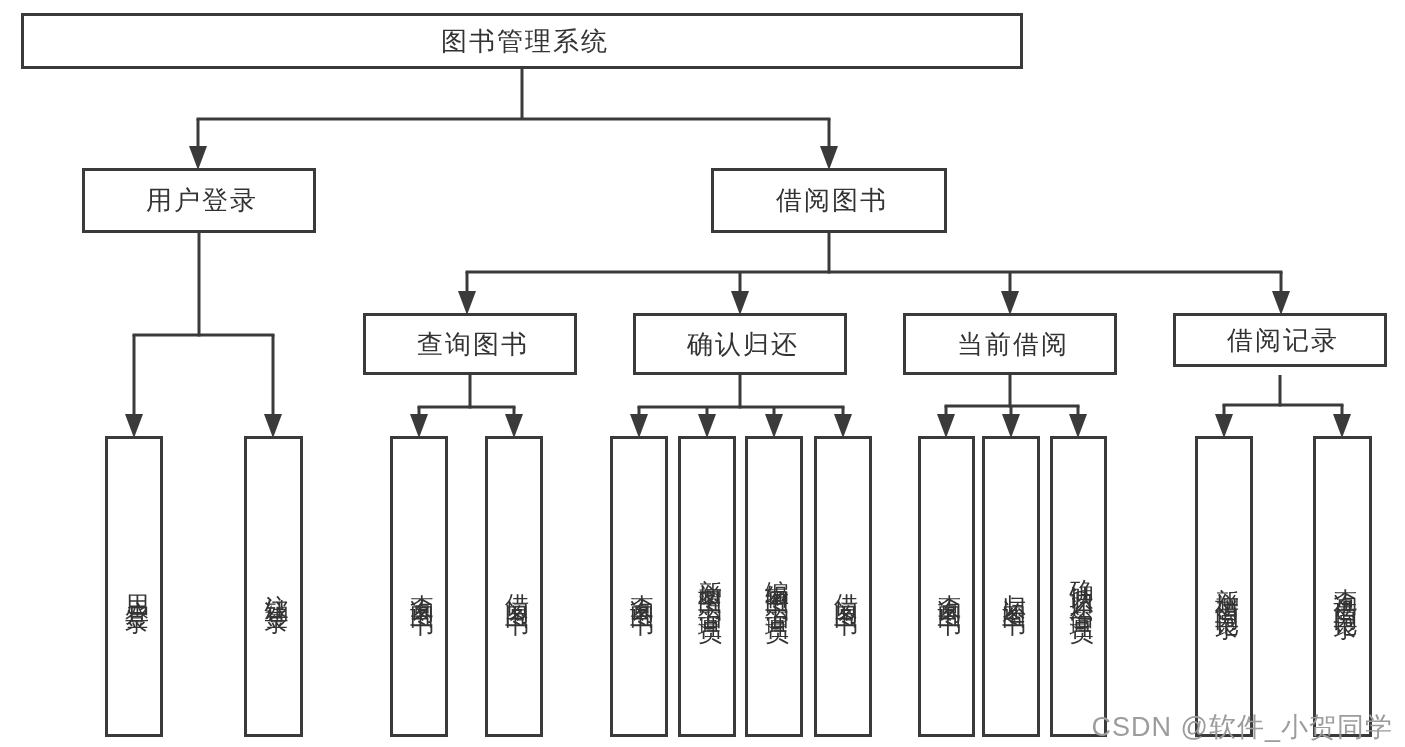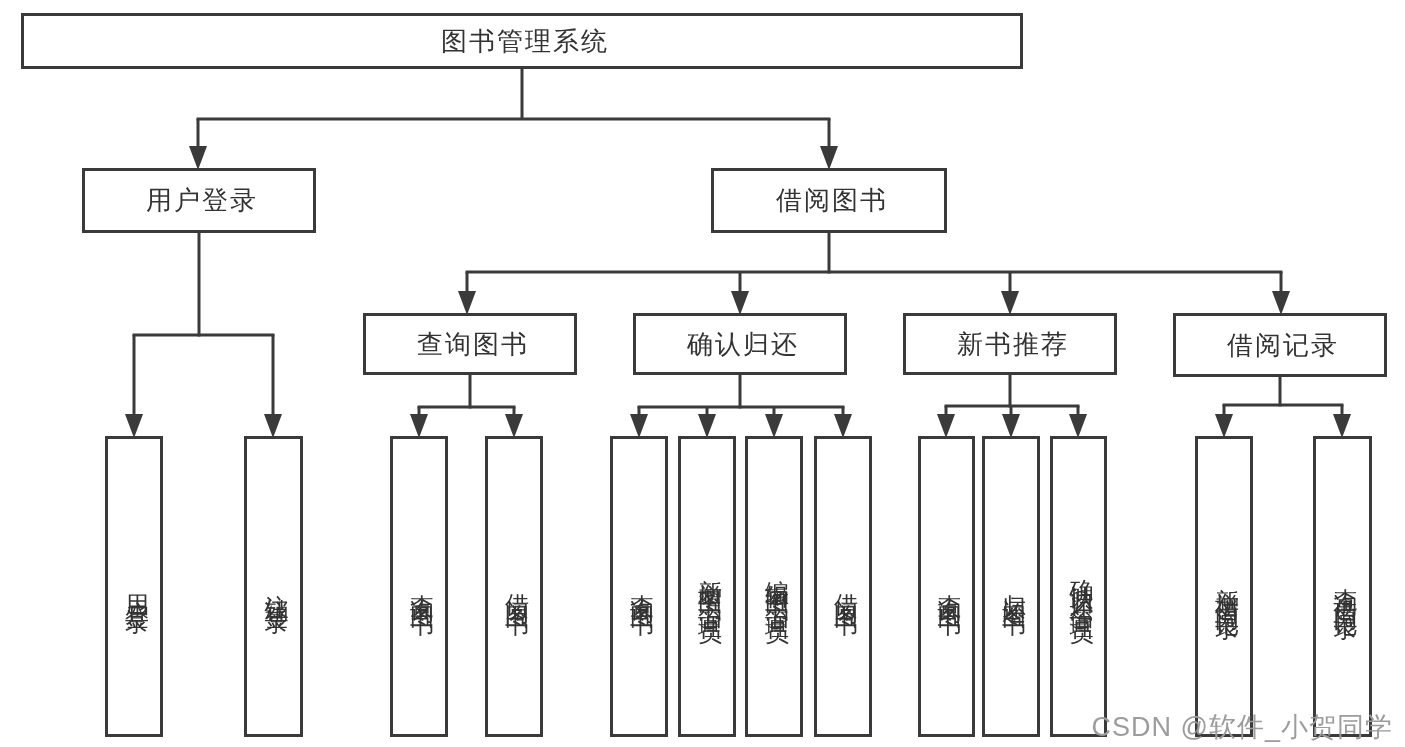--- a/index.html
+++ b/index.html
@@ -135,23 +135,23 @@
     <span class="lbl-h">借阅图书</span>
   </div>
 
   <div class="node" style="left:363px;top:313px;width:214px;height:62px">
     <span class="lbl-h">查询图书</span>
   </div>
   <div class="node" style="left:633px;top:313px;width:214px;height:62px">
     <span class="lbl-h">确认归还</span>
   </div>
   <div class="node" style="left:903px;top:313px;width:214px;height:62px">
-    <span class="lbl-h">新书推荐</span>
+    <span class="lbl-h">当前借阅</span>
   </div>
-  <div class="node" style="left:1173px;top:313px;width:214px;height:64px">
+  <div class="node" style="left:1173px;top:313px;width:214px;height:54px">
     <span class="lbl-h">借阅记录</span>
   </div>
 
   <div class="node" style="left:105px;top:436px;width:58px;height:301px">
     <span class="lbl-v">用户登录</span>
   </div>
   <div class="node" style="left:244px;top:436px;width:59px;height:301px">
     <span class="lbl-v">注销登录</span>
   </div>
 

